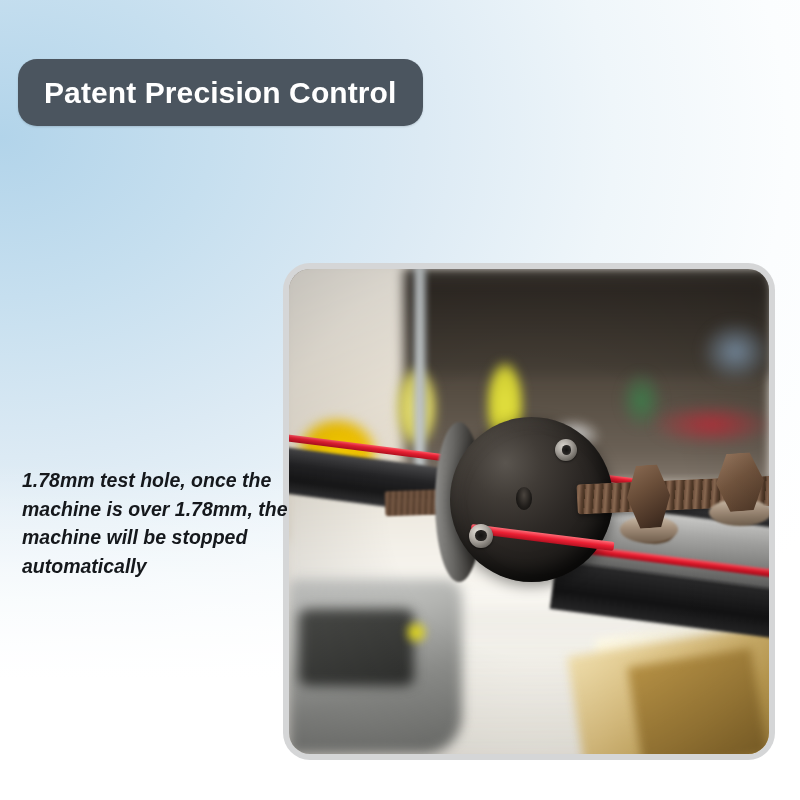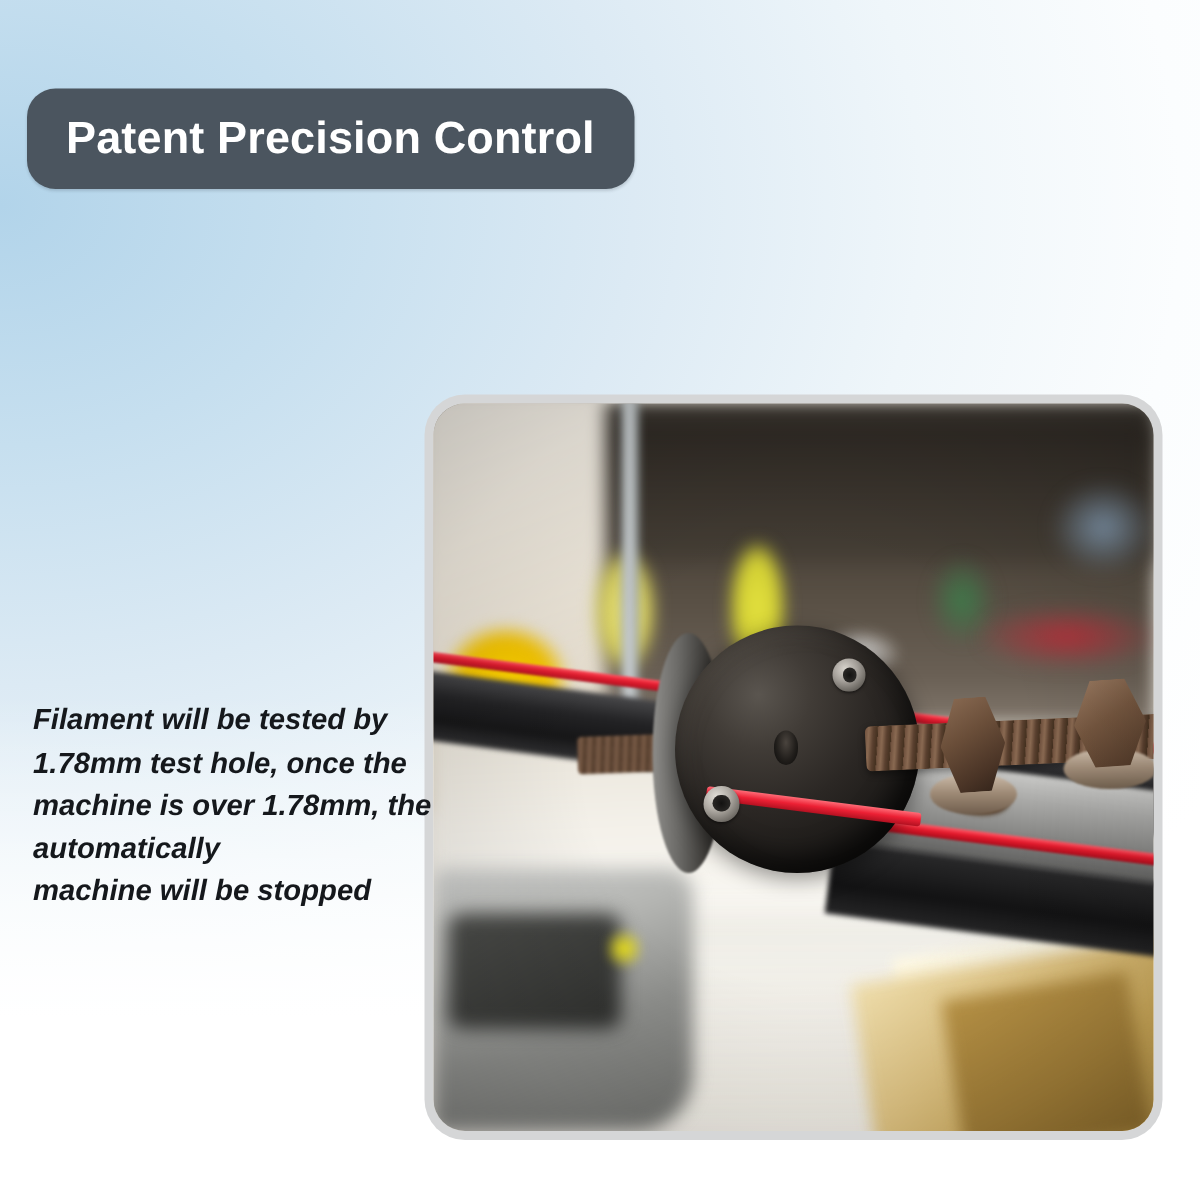--- a/index.html
+++ b/index.html
@@ -471,25 +471,24 @@
 <body>
 
 <div class="page">
 
   <div class="badge">
     <span class="badge-text">Patent Precision Control</span>
   </div>
 
 
   <div class="caption">
-    <div class="caption-line">Filament will be tested by</div>
     <div class="caption-line">1.78mm test hole, once the</div>
     <div class="caption-line">machine is over 1.78mm, the</div>
+    <div class="caption-line">machine will be stopped</div>
     <div class="caption-line">automatically</div>
-    <div class="caption-line">machine will be stopped</div>
   </div>
 
   <div class="photo-frame">
     <div class="photo">
 
       <div class="ph-bg-top"></div>
       <div class="ph-shelf-dark"></div>
       <div class="ph-wall-left"></div>
       <div class="ph-blue-blob"></div>
       <div class="ph-yellow-m"></div>

